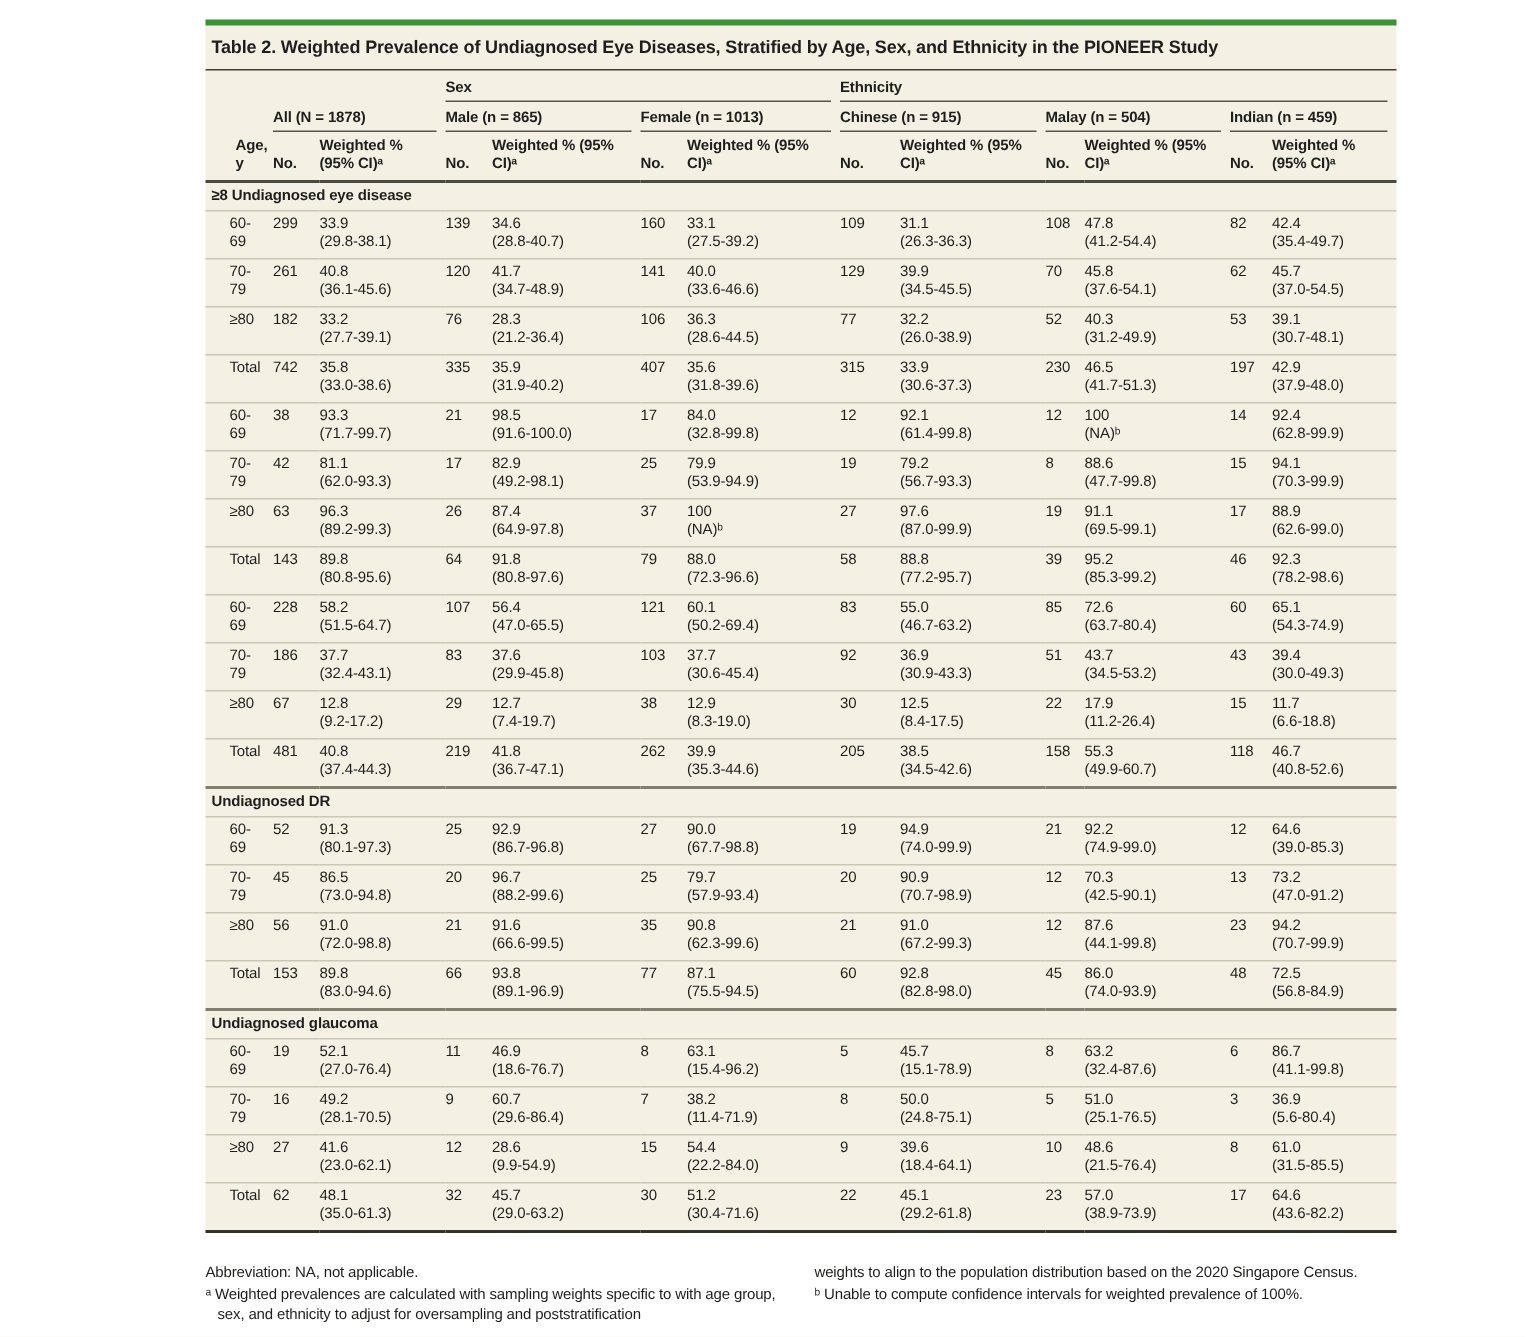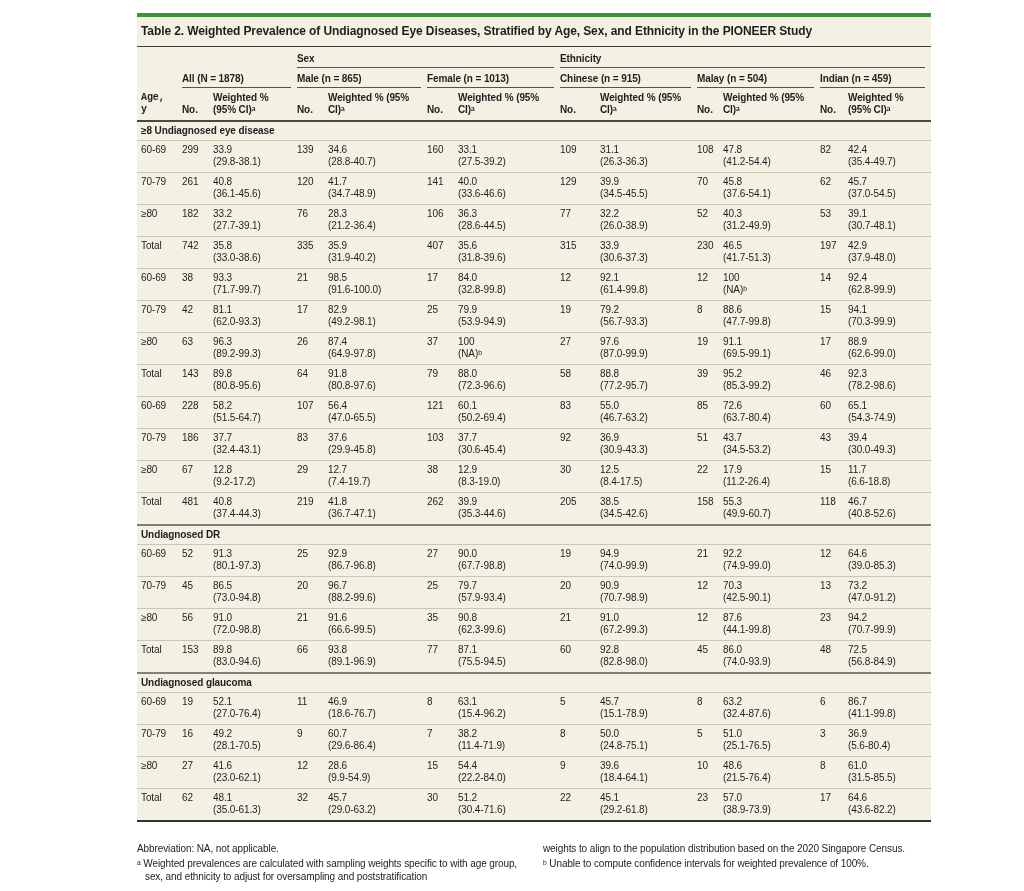--- a/index.html
+++ b/index.html
@@ -23,23 +23,23 @@
     width:100%; border-collapse:collapse; table-layout:fixed;
     border-bottom:2px solid #35342b;
   }
   th, td { text-align:left; vertical-align:top; font-size:10px; line-height:1.2; }
   thead th { vertical-align:bottom; font-weight:bold; padding:0 6px 0 0; }
   thead tr.bands th { padding-top:4px;margin-top:44px; }
   .bandline, .grpline { border-bottom:1px solid #55544a; padding:2px 0 2px; }
   thead tr.grps th { padding-top:3px; }
   thead tr.sub th { padding:4px 6px 4px 0; border-bottom:2px solid #4b4a41; }
   thead th.blank { border-bottom:none; }
-  thead tr.sub th.agehdr { padding-left:4px;font-family:Liberation Mono, monospace; }
+  thead tr.sub th.agehdr { padding-left:20px; }
   tbody td { padding:3px 4px 4px 0; border-bottom:1px solid #cbc7b6; }
-  tbody td.age { padding-left:4px; }
+  tbody td.age { padding-left:16px; }
   tbody td.w { white-space:pre-line; }
   tbody tr.section-row td {
     font-weight:bold; padding:3px 0 3px 4px;
     border-top:2px solid #827f70; border-bottom:1px solid #cbc7b6;
   }
   tbody tr:last-child td { border-bottom:none; }
   .footnotes {
     position:absolute; left:137px; top:838px; width:794px;
     display:flex; background:#fff; padding-top:4px;
   }

